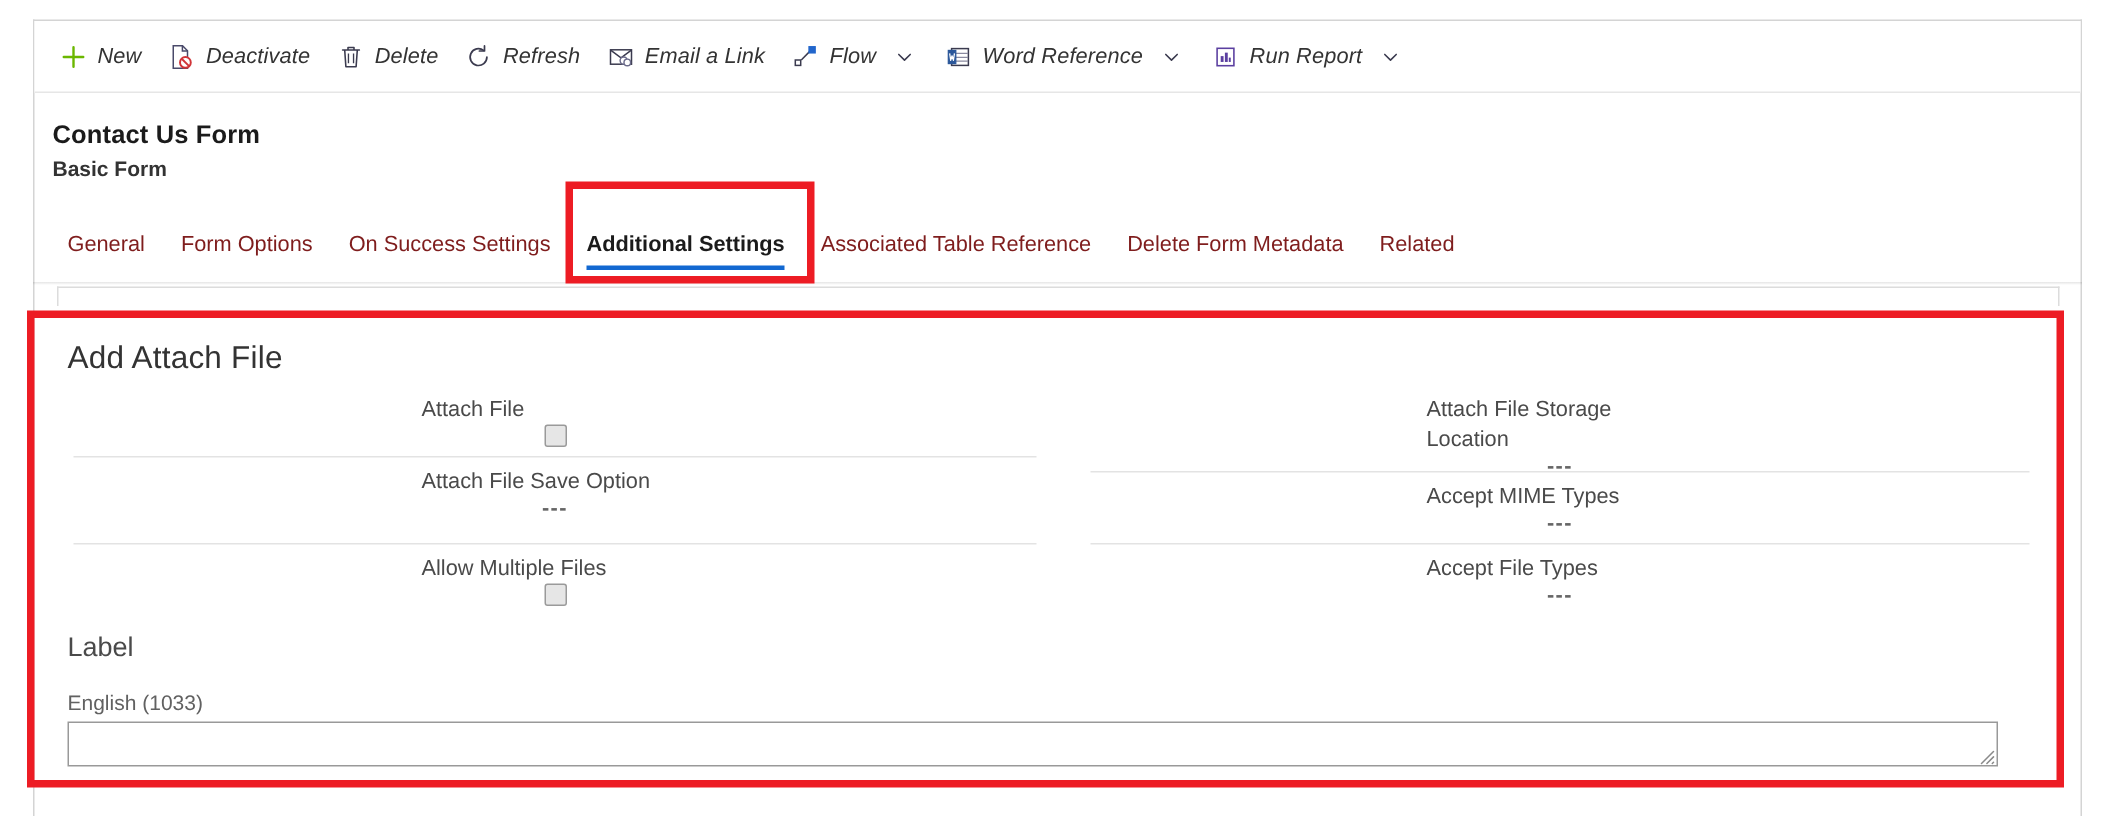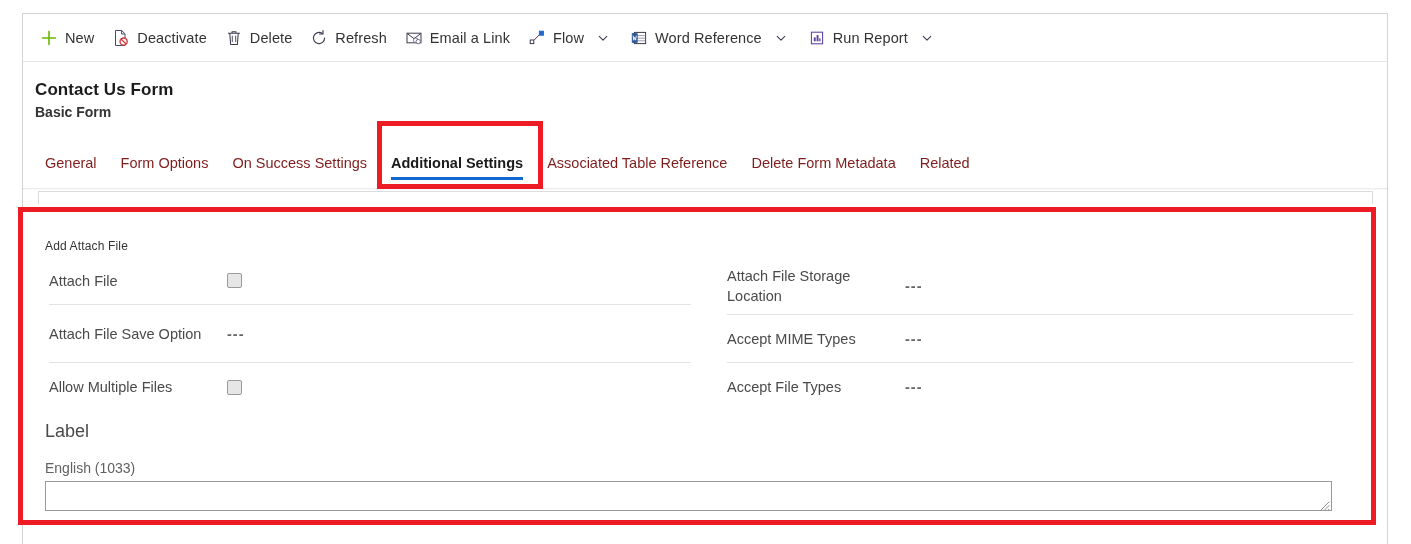--- a/index.html
+++ b/index.html
@@ -41,20 +41,21 @@
     align-items: center;
     padding-left: 8px;
   }
   .cmd {
     display: flex;
     align-items: center;
     height: 40px;
     padding: 0 9px;
     cursor: default;
     white-space: nowrap;
+    font-style: italic;
   }
   .cmd-label {
     font-size: 14.5px;
     color: #333333;
     margin-left: 7px;
     letter-spacing: 0.1px;
   }
   .cmd-icon {
     width: 18px; height: 18px;
     display: inline-flex;
@@ -170,24 +171,23 @@
     height: 340px;
     background: #ffffff;
     border-left: 1px solid #d4d4d4;
     border-right: 1px solid #d4d4d4;
   }
 
   .section-title {
     position: absolute;
     left: 22px;
     top: 23px;
-    font-size: 12px;
+    font-size: 21px;
     color: #333333;
     letter-spacing: 0.15px;
-    margin-top: 12px;
   }
 
   
   .cols {
     position: absolute;
     left: 0;
     top: 53px;
     width: 100%;
     display: flex;
   }
@@ -197,20 +197,21 @@
   }
   .col-left  { padding-left: 26px; padding-right: 14px; }
   .col-right { padding-left: 22px; padding-right: 34px; }
 
   .field-row {
     display: flex;
     align-items: center;
     min-height: 38px;
     padding: 6px 0;
     border-bottom: 1px solid #e3e3e3;
+    flex-direction: column;
   }
   .field-row.nb { border-bottom: none; }
   .field-label {
     font-size: 14.5px;
     color: #4a4a4a;
     line-height: 20px;
     flex: 0 0 auto;
     padding-left: 0px;
   }
   .col-left .field-label  { width: 178px; }

